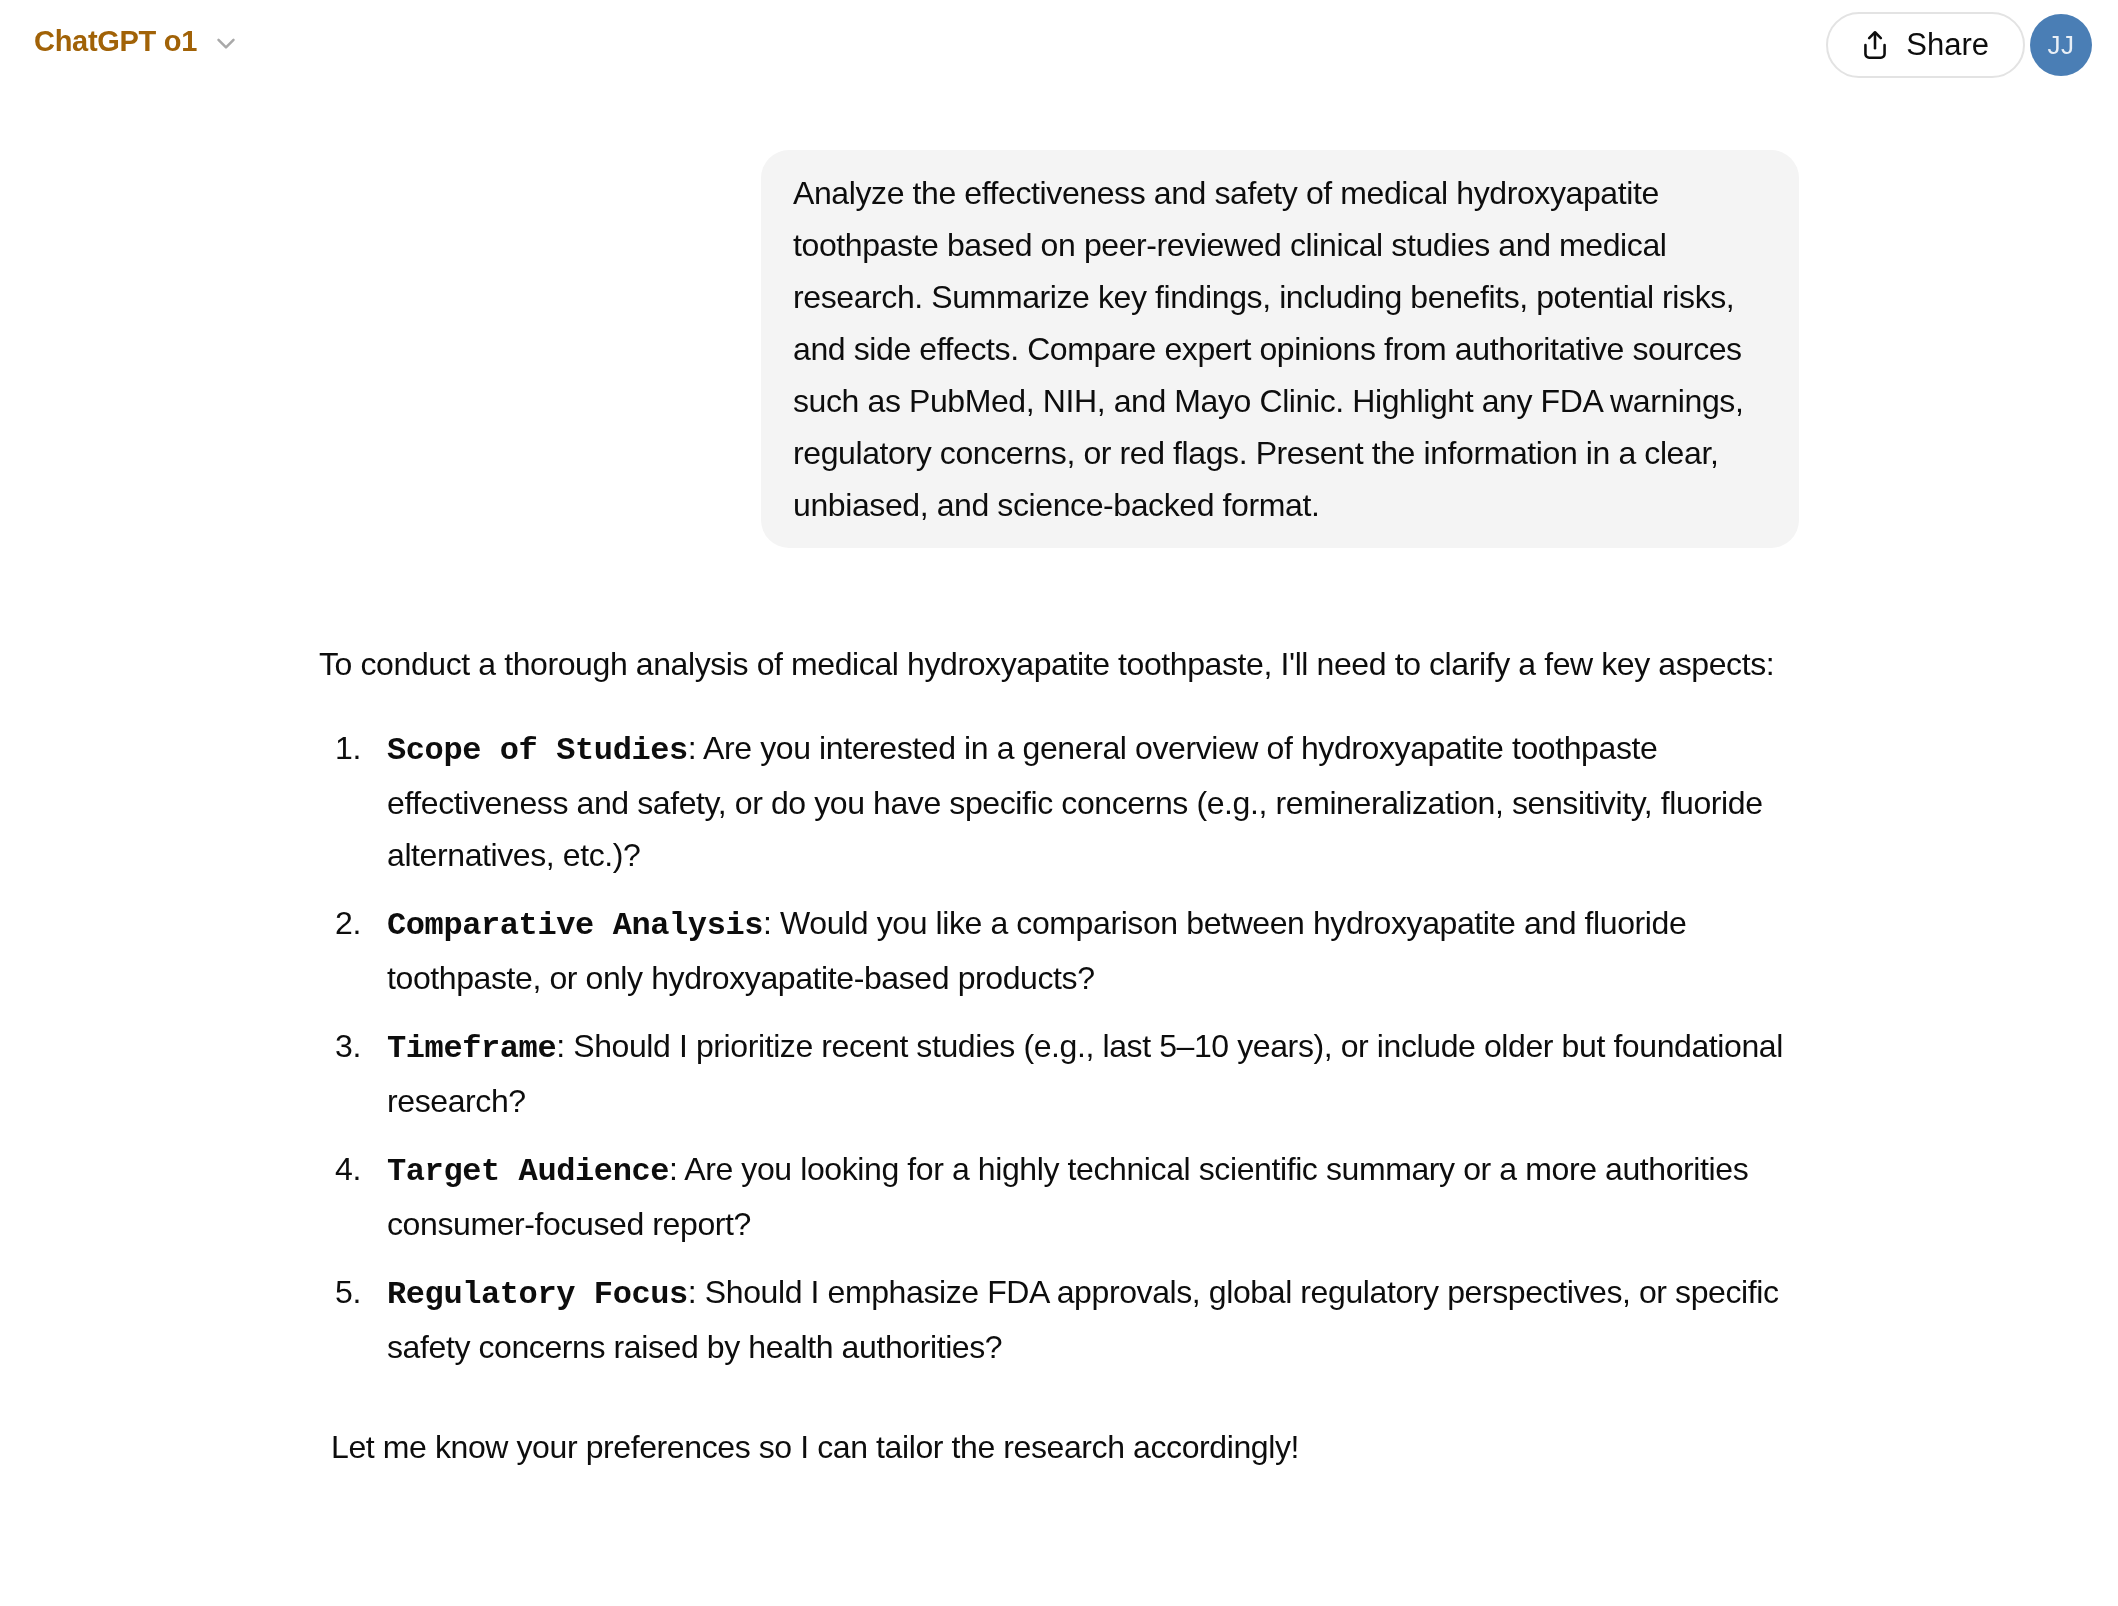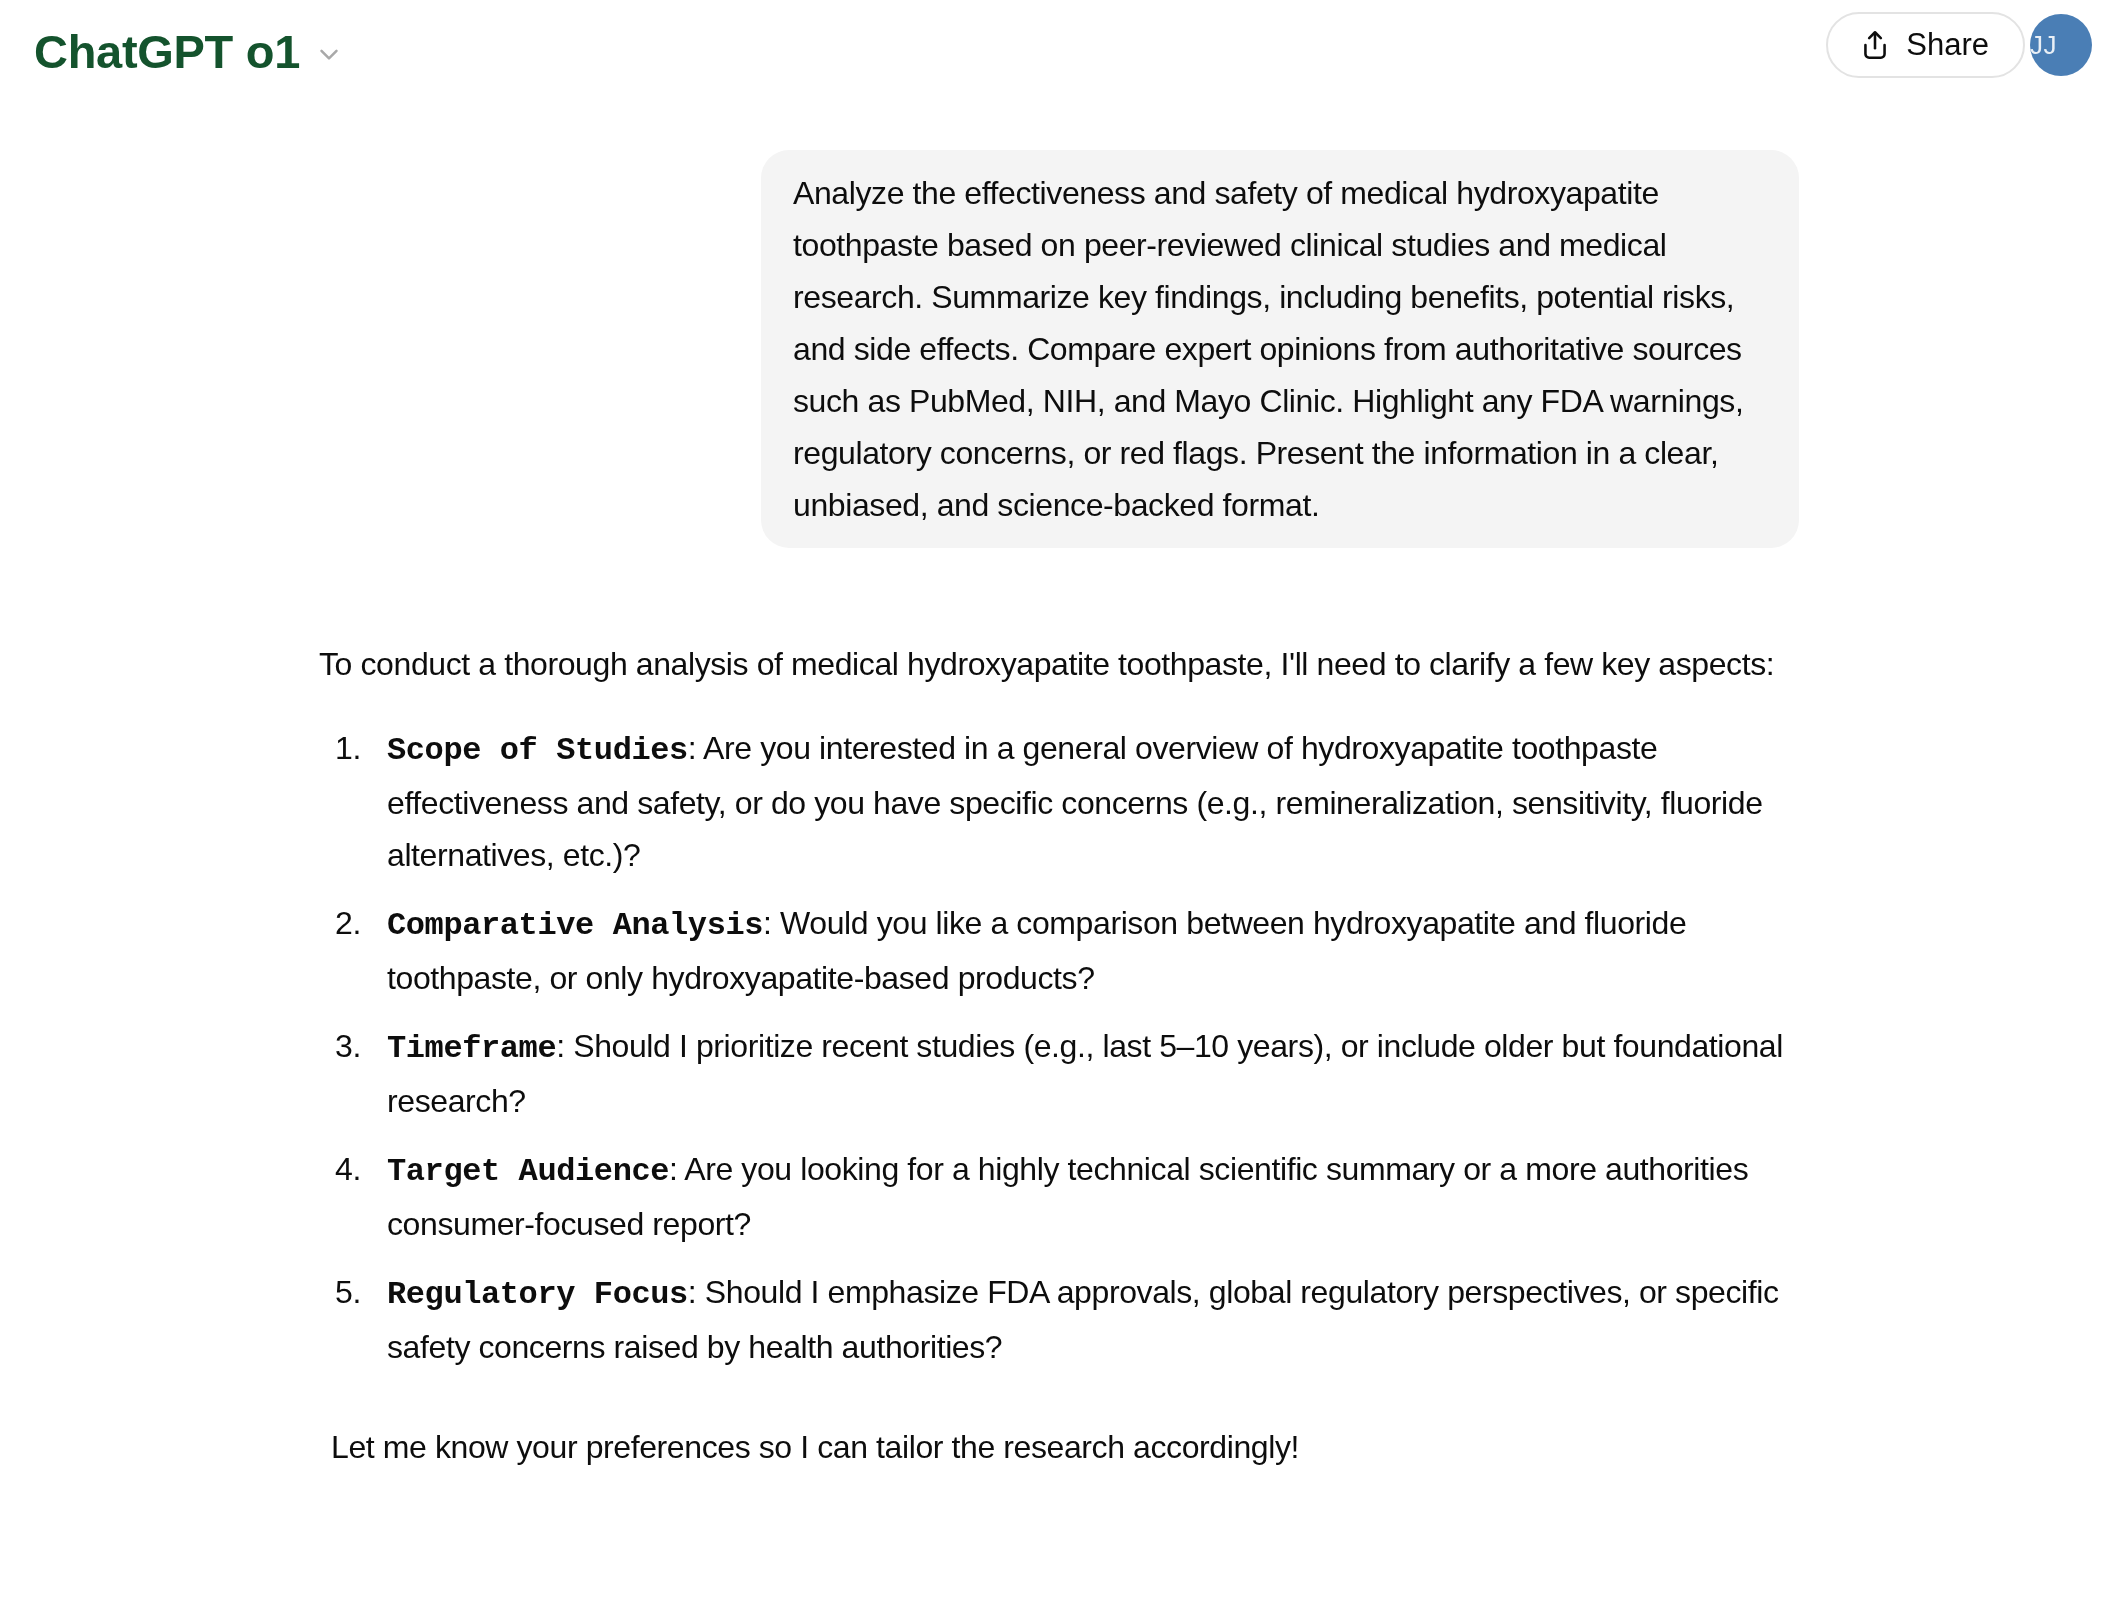--- a/index.html
+++ b/index.html
@@ -29,23 +29,23 @@
   .model-switcher {
     display: inline-flex;
     align-items: center;
     gap: 14px;
     padding: 10px 12px;
     border-radius: 14px;
     cursor: pointer;
     margin-top: 2px;
   }
   .model-switcher .model-label {
-    font-size: 47px;
+    font-size: 29px;
     font-weight: 700;
-    color: #14532d;
+    color: #a16207;
     letter-spacing: -0.3px;
     white-space: nowrap;
   }
   .chevron-down {
     width: 30px; height: 30px;
     margin-top: 4px;
   }
   .header-right {
     display: flex;
     align-items: center;
@@ -66,21 +66,21 @@
     cursor: pointer;
     white-space: nowrap;
   }
   .share-icon { width: 34px; height: 34px; }
   .avatar {
     width: 62px; height: 62px;
     border-radius: 50%;
     background: #4a7eb5;
     display: flex;
     align-items: center;
-    justify-content: flex-start;
+    justify-content: center;
     font-size: 26px;
     font-weight: 500;
     color: rgba(255,255,255,0.88);
     letter-spacing: 0.5px;
     cursor: pointer;
     user-select: none;
   }
 
   
   .conversation {

